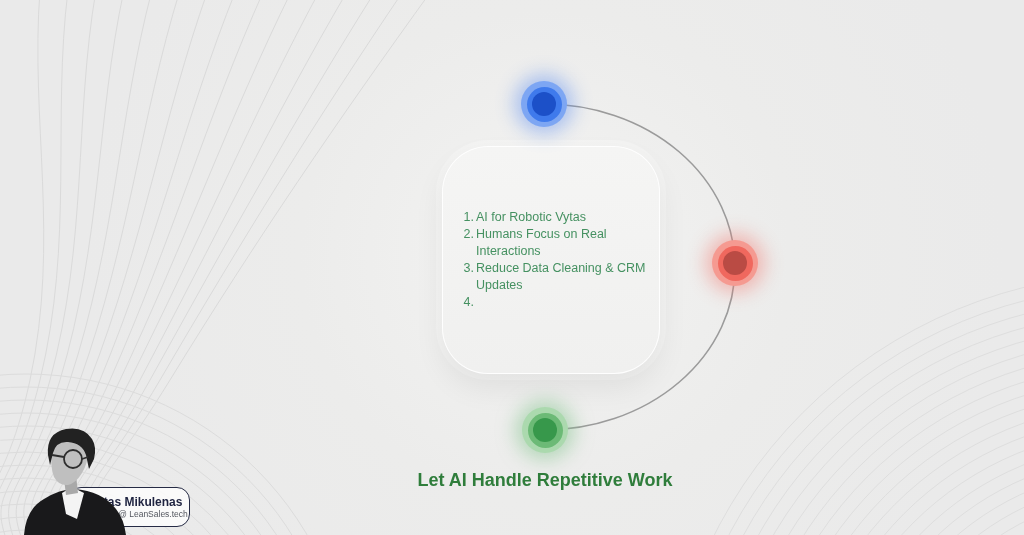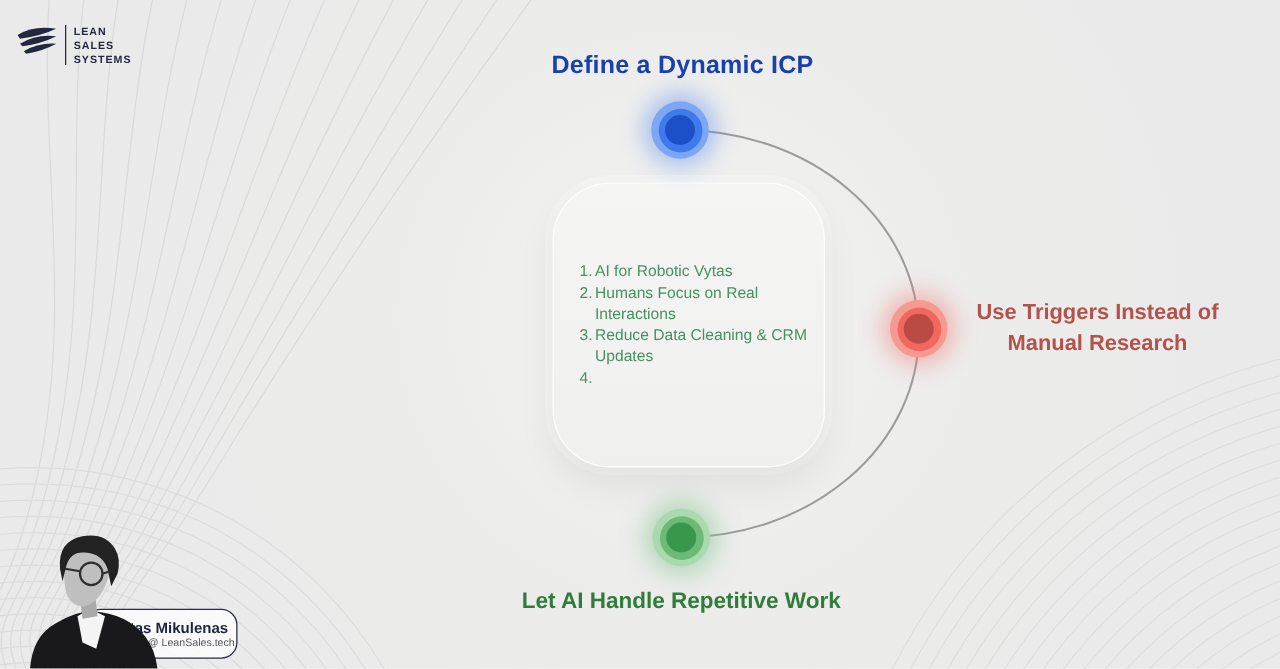--- a/index.html
+++ b/index.html
@@ -112,38 +112,21 @@
       <circle cx="1140" cy="750" r="438" stroke="#dedede" stroke-width="1" fill="none"></circle>
       <circle cx="1140" cy="750" r="451" stroke="#dedede" stroke-width="1" fill="none"></circle>
       <circle cx="1140" cy="750" r="464" stroke="#dedede" stroke-width="1" fill="none"></circle>
       <circle cx="1140" cy="750" r="477" stroke="#dedede" stroke-width="1" fill="none"></circle>
     </svg>
 
   <svg class="arc-layer" width="1024" height="535">
     <path d="M 544 104 A 191 163 0 0 1 544 430" fill="none" stroke="#9b9b9b" stroke-width="1.6"></path>
   </svg>
 
-  <div class="logo">
-    <span>
-      <svg width="34" height="26" viewBox="0 0 34 26">
-        <path d="M2 7 Q15 -1 33 2 Q20 8 4 10 Z" fill="#232840"></path>
-        <path d="M4 14 Q17 6 33 8 Q21 14 6 16 Z" fill="#232840"></path>
-        <path d="M7 20 Q19 13 33 14 Q22 20 9 22 Z" fill="#232840"></path>
-      </svg>
-    </span>
-    <span class="divider"></span>
-    <span class="brand-lines">
-      <span>LEAN</span>
-      <span>SALES</span>
-      <span>SYSTEMS</span>
-    </span>
-  </div>
 
-  <div class="step-title title-icp">Define a Dynamic ICP</div>
-  <div class="step-title title-triggers">Use Triggers Instead of Manual Research</div>
   <div class="step-title title-ai">Let AI Handle Repetitive Work</div>
 
   <div class="node node-icp">
       <div class="mid">
         <div class="core"></div>
       </div>
     </div>
   <div class="node node-triggers">
       <div class="mid">
         <div class="core"></div>

